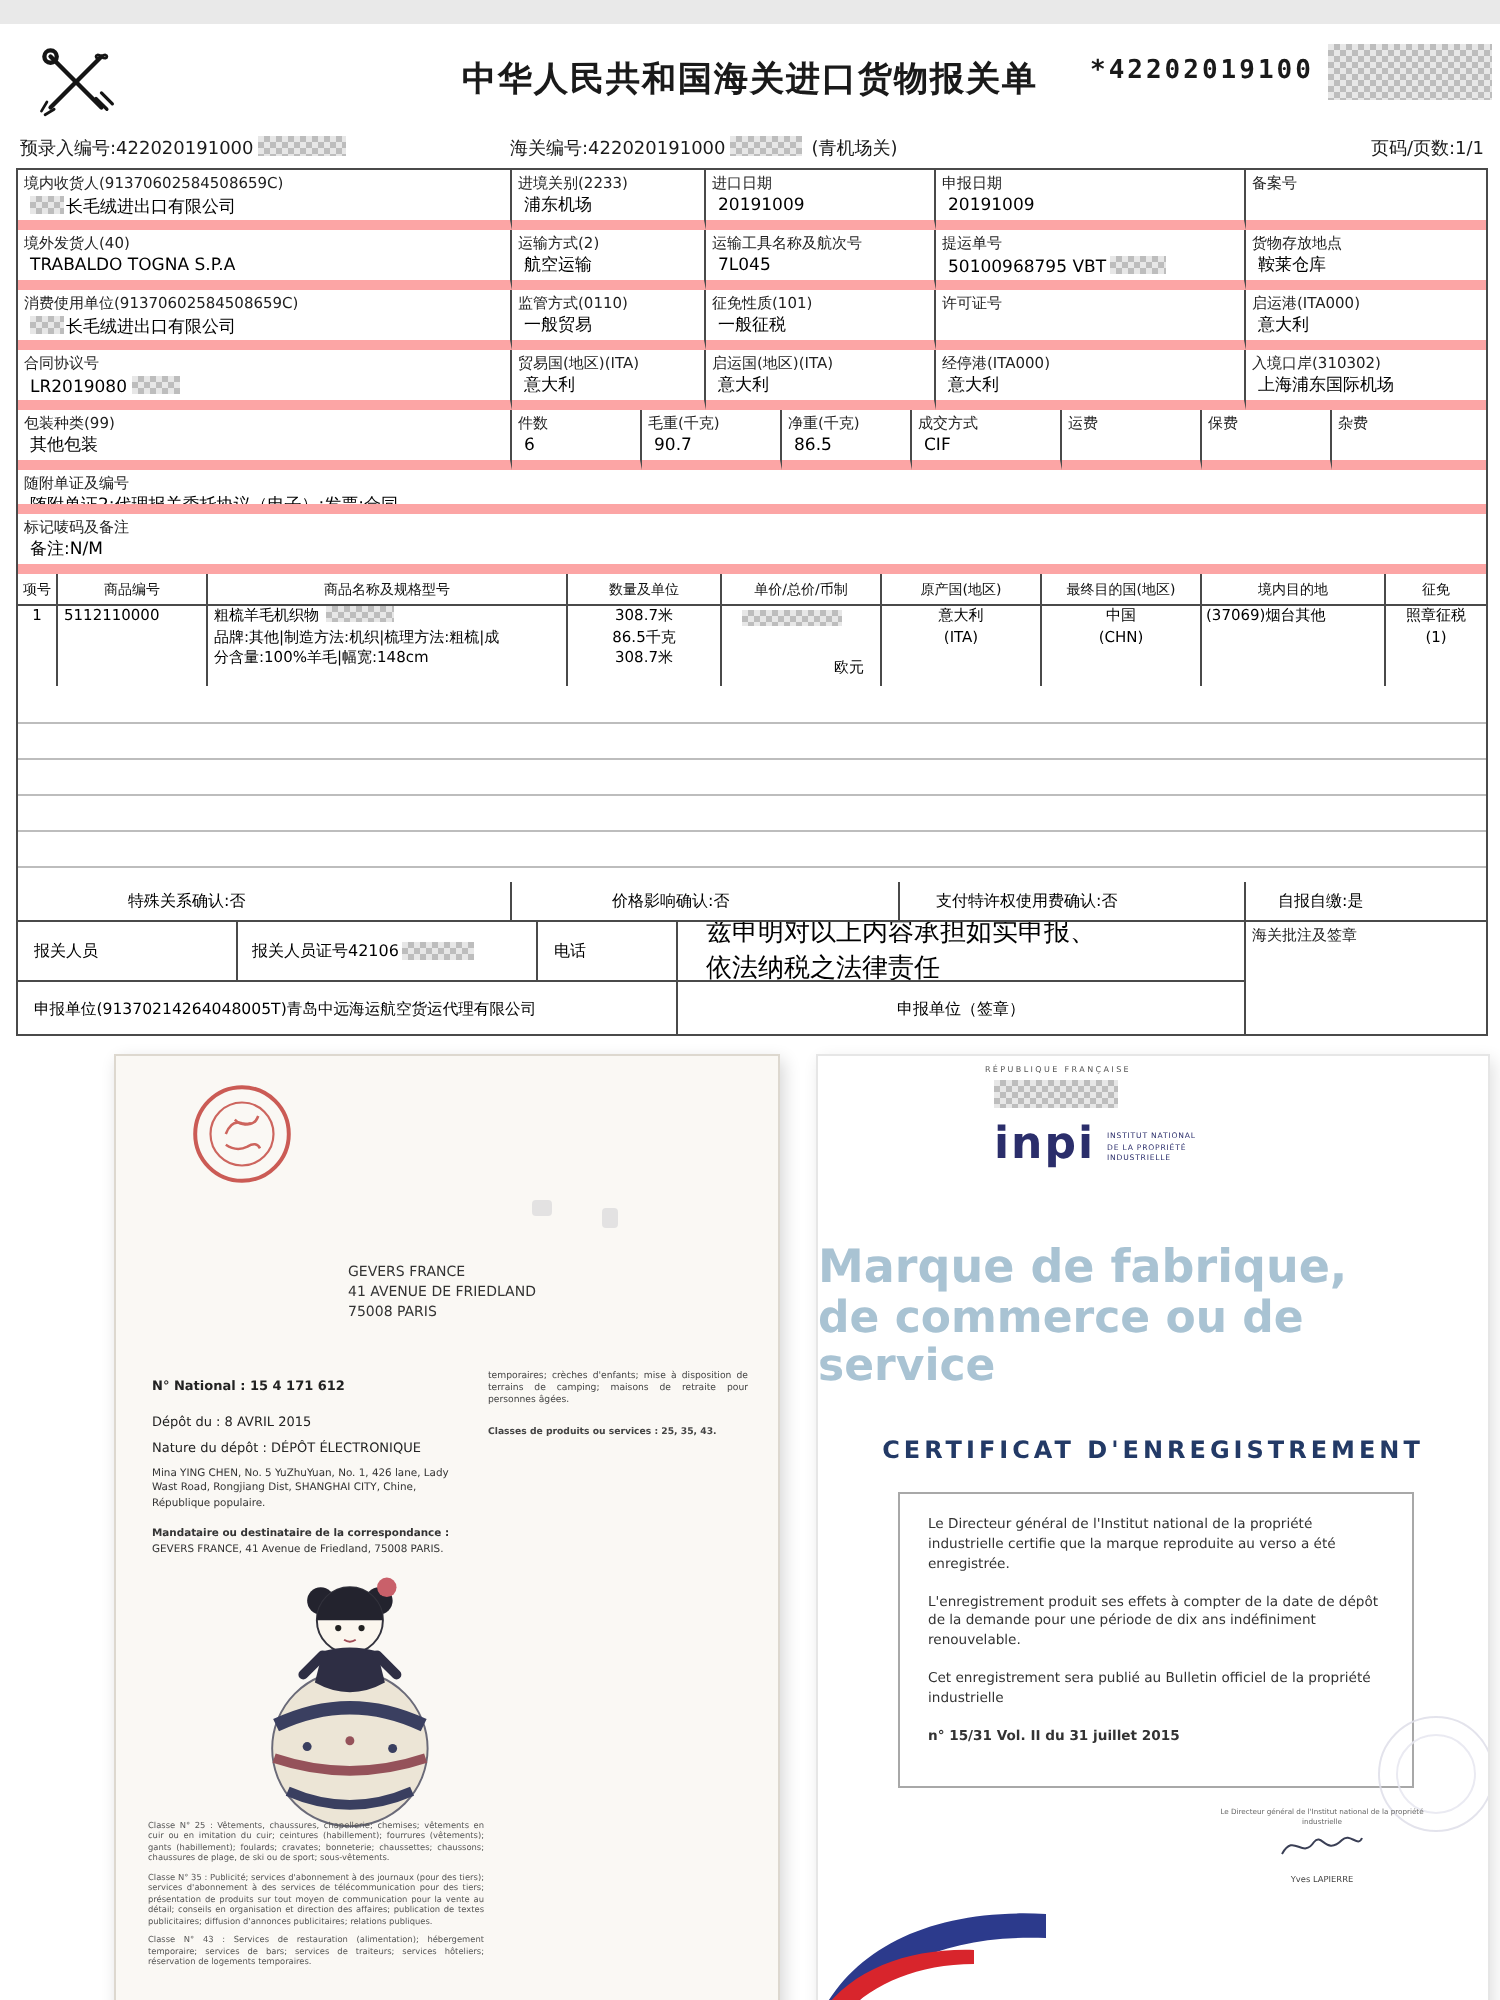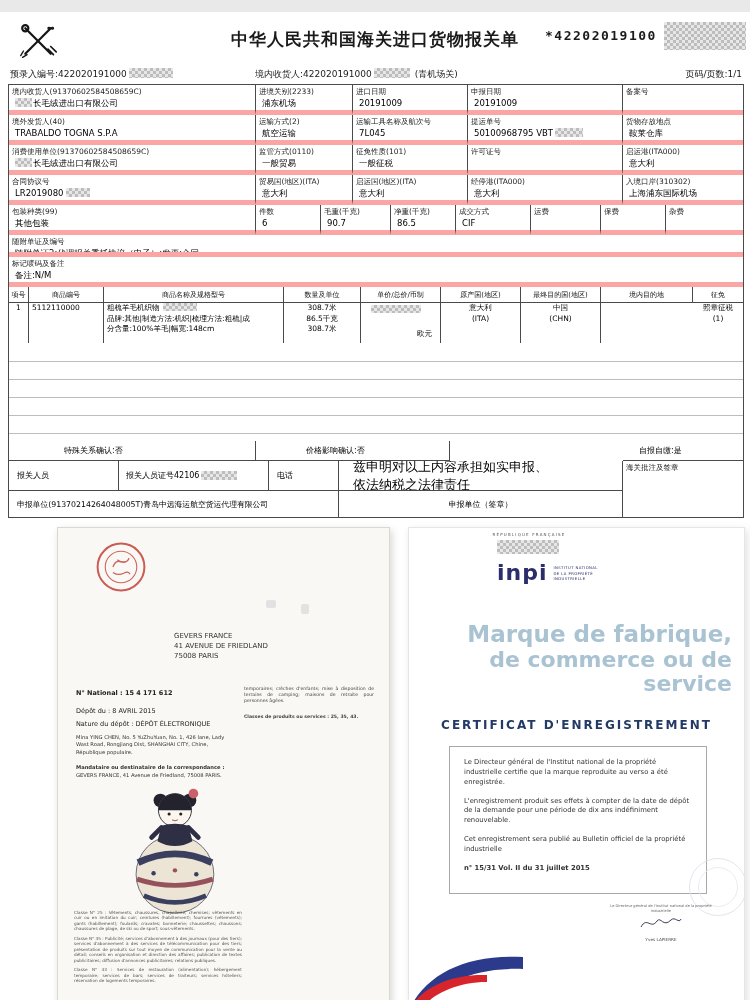--- a/index.html
+++ b/index.html
@@ -32,21 +32,21 @@
   #gevers{left:57px;top:515px;width:333px;height:485px;background:#faf8f4;border:1px solid #ddd8cf;box-shadow:2px 3px 8px rgba(0,0,0,.16)}
   #inpi{left:408px;top:515px;width:337px;height:499px;background:#fff;border:1px solid #e6e6e6;box-shadow:2px 3px 8px rgba(0,0,0,.12)}
   .g-addr{font-size:7px;line-height:1.4;color:#333}
   .g-line{font-size:6.5px;line-height:1.5;color:#222;white-space:nowrap}
   .g-small{font-size:5.2px;line-height:1.4;color:#333}
   .g-note{font-size:4.6px;line-height:1.35;color:#444;text-align:justify}
   .g-class{font-size:4.2px;line-height:1.3;color:#555;text-align:justify;margin:0 0 4px 0}
   .i-rep{position:absolute;left:80px;top:4px;width:80px;text-align:center;font-size:4px;letter-spacing:1.2px;color:#555;white-space:nowrap}
   .i-logo{font-size:22px;font-weight:bold;letter-spacing:1px;color:#2b2e6b;line-height:1}
   .i-logosub{font-size:3.8px;letter-spacing:.4px;color:#2b2e6b;line-height:1.5}
-  .i-headline{position:absolute;left:0;right:12px;top:94px;text-align:right;font-weight:bold;color:#a9c3d3;line-height:1.12}
+  .i-headline{position:absolute;left:0;right:12px;top:94px;text-align:left;font-weight:bold;color:#a9c3d3;line-height:1.12}
   .i-h1{font-size:23px}
   .i-h2{font-size:22px}
   .i-cert{position:absolute;left:0;right:0;top:190px;text-align:center;font-size:12px;font-weight:bold;letter-spacing:2px;color:#233a66}
   .i-box{position:absolute;left:40px;top:218px;width:258px;height:148px;border:1px solid #a8a8a8;box-sizing:border-box;padding:11px 14px}
   .i-box p{margin:0 0 9px 0;font-size:6.8px;line-height:1.45;color:#333}
   .i-sign{position:absolute;left:196px;top:376px;width:112px;text-align:center}
   .i-signtitle{font-size:3.6px;color:#666;line-height:1.4}
   .i-signname{font-size:4.2px;color:#444;margin-top:1px}
   .i-footer{position:absolute;left:0;right:0;top:472px;text-align:center;font-size:3.6px;color:#999;white-space:nowrap}
   .wmark{position:absolute;left:280px;top:330px;width:56px;height:56px;border:1px solid #dfdfe9;border-radius:50%;opacity:.85}
@@ -72,21 +72,21 @@
   </div>
 
   <div class="hdr-title">中华人民共和国海关进口货物报关单</div>
   <div class="barcode">*42202019100</div>
   <div class="mosaic-abs" style="left:664px;top:10px;width:82px;height:28px"></div>
 
   <div class="topline" style="left:10px">
     <span>预录入编号:422020191000</span><span class="mosaic" style="width:44px;height:10px;margin-left:2px"></span>
   </div>
   <div class="topline" style="left:255px">
-    <span>境内收货人:422020191000</span><span class="mosaic" style="width:36px;height:10px;margin-left:2px"></span><span style="margin-left:5px">(青机场关)</span>
+    <span>海关编号:422020191000</span><span class="mosaic" style="width:36px;height:10px;margin-left:2px"></span><span style="margin-left:5px">(青机场关)</span>
   </div>
   <div class="topline" style="right:8px">页码/页数:1/1</div>
 
   <div class="form">
 
     <div class="cell" style="left:0;top:0;width:247px;height:30px">
       <div class="lab">境内收货人(91370602584508659C)</div>
       <div class="val"><span class="mosaic" style="width:17px;height:9px;margin-right:1px"></span><span>长毛绒进出口有限公司</span></div>
     </div>
     <div class="cell" style="left:247px;top:0;width:97px;height:30px">
@@ -243,33 +243,37 @@
       <div class="gl" style="text-align:right;padding-right:8px;margin-top:13px">欧元</div>
     </div>
     <div class="gcell" style="left:432px;top:218px;width:80px;height:40px;text-align:center">
       <div class="gl">意大利</div>
       <div class="gl">(ITA)</div>
     </div>
     <div class="gcell" style="left:512px;top:218px;width:80px;height:40px;text-align:center">
       <div class="gl">中国</div>
       <div class="gl">(CHN)</div>
     </div>
+    <div class="gcell" style="left:592px;top:218px;width:92px;height:40px">
+      <div class="gl" style="padding-left:2px">(37069)烟台其他</div>
+    </div>
     <div class="gcell nr" style="left:684px;top:218px;width:50px;height:40px;text-align:center">
       <div class="gl">照章征税</div>
       <div class="gl">(1)</div>
     </div>
 
     <div class="rule" style="top:276px"></div>
     <div class="rule" style="top:294px"></div>
     <div class="rule" style="top:312px"></div>
     <div class="rule" style="top:330px"></div>
     <div class="rule" style="top:348px"></div>
 
     <div class="ccell" style="left:0;top:356px;width:247px;height:20px;padding-left:55px">特殊关系确认:否</div>
     <div class="ccell" style="left:247px;top:356px;width:194px;height:20px;padding-left:50px">价格影响确认:否</div>
+    <div class="ccell" style="left:441px;top:356px;width:173px;height:20px;padding-left:18px">支付特许权使用费确认:否</div>
     <div class="ccell nr" style="left:614px;top:356px;width:120px;height:20px;padding-left:16px">自报自缴:是</div>
 
     <div class="ccell" style="left:0;top:376px;width:110px;height:30px;padding-left:8px">报关人员</div>
     <div class="ccell" style="left:110px;top:376px;width:150px;height:30px;padding-left:7px">
       <span>报关人员证号42106</span>
         <span class="mosaic" style="width:36px;height:9px;margin-left:2px"></span>
     </div>
     <div class="ccell" style="left:260px;top:376px;width:70px;height:30px;padding-left:8px">电话</div>
     <div class="ccell" style="left:330px;top:376px;width:284px;height:30px;padding-left:14px">
       <div style="width:200px;white-space:normal;font-size:13px;line-height:1.35">兹申明对以上内容承担如实申报、依法纳税之法律责任</div>

